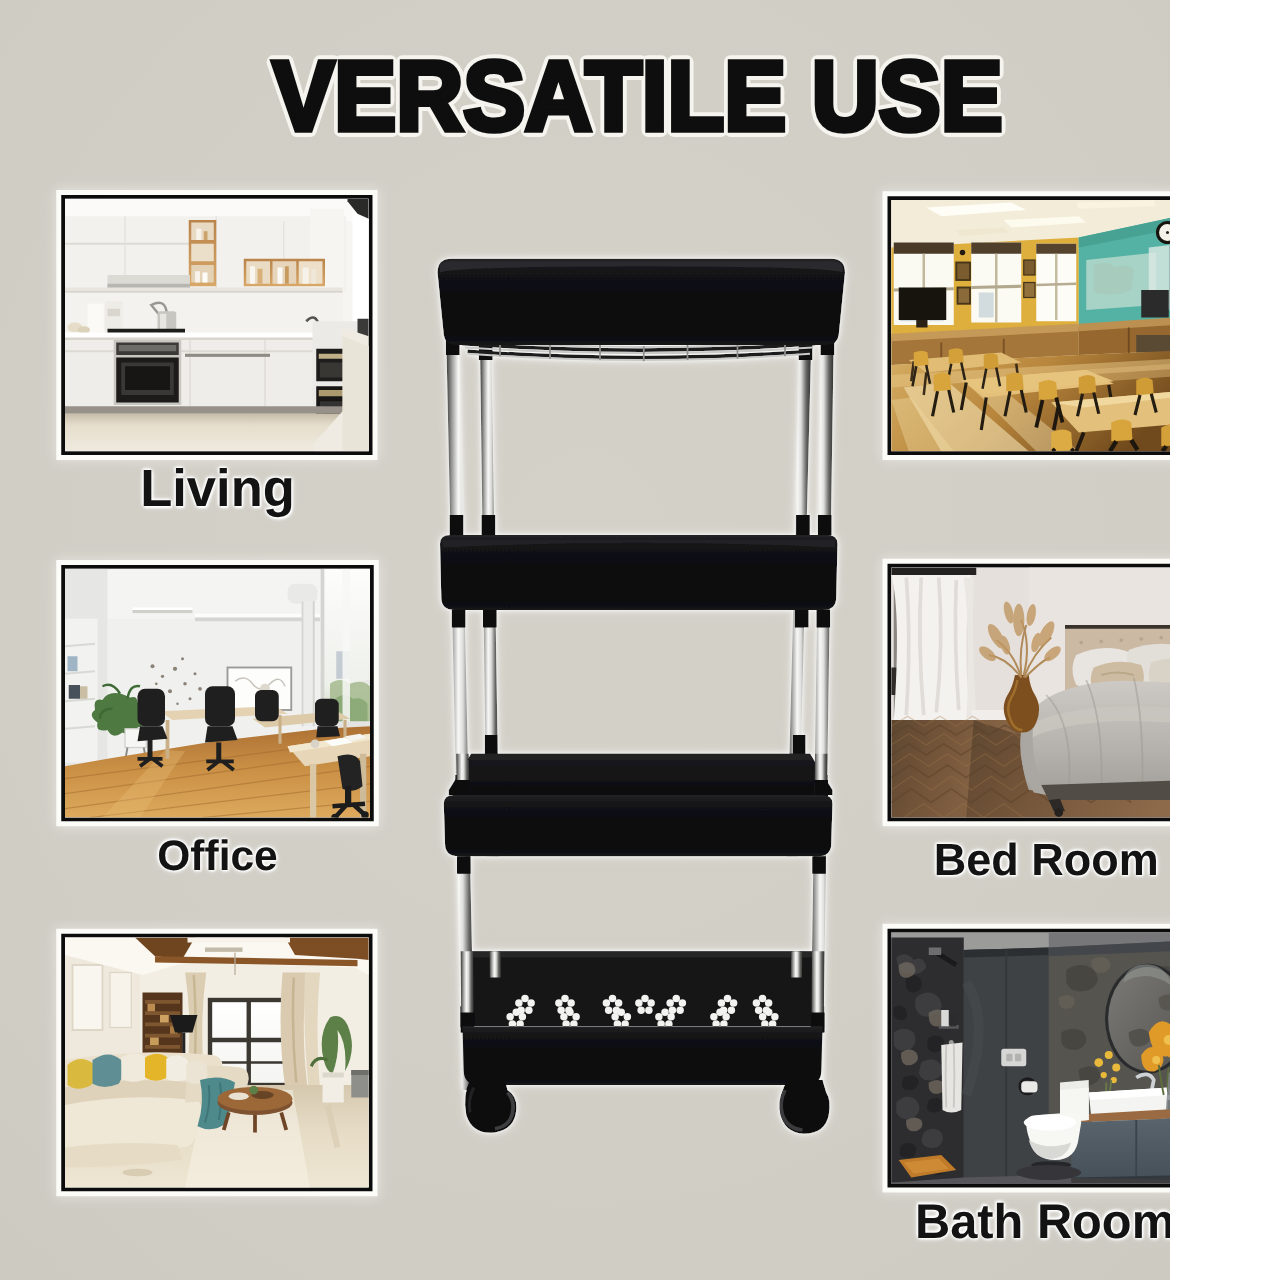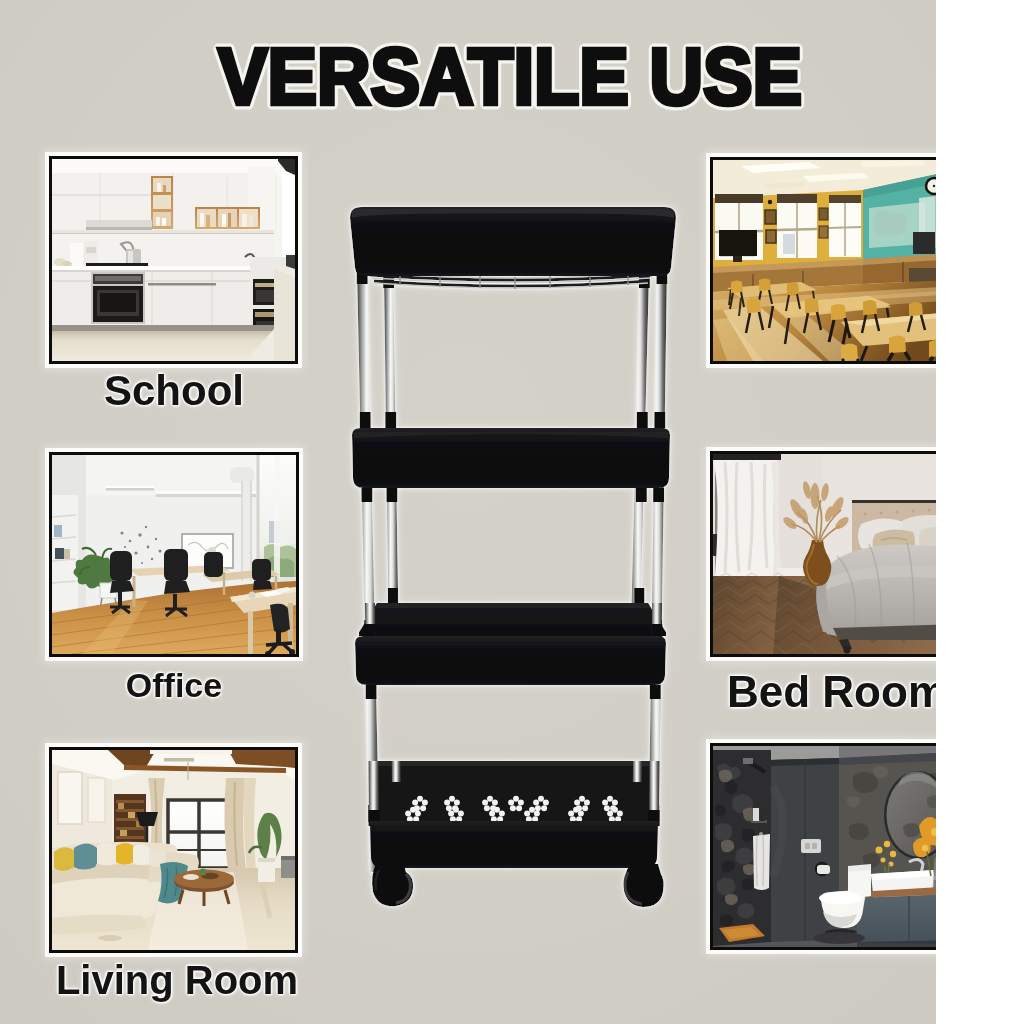--- a/index.html
+++ b/index.html
@@ -118,21 +118,21 @@
       <rect x="234" y="96" width="9" height="22" fill="#3a3a38"></rect>
 
       <rect x="0" y="166" width="225" height="6" fill="#97918a"></rect>
 
       <rect x="0" y="172" width="243" height="30" fill="url(#kfloor)"></rect>
       <path d="M222 103 L243 110 L243 202 L200 202 L198 197 L222 170 Z" fill="#efebe2"></path>
       <path d="M222 110 L243 118 L243 202 L222 202 Z" fill="#e5dfd2" opacity="0.6"></path>
     </svg>
   </div>
 
-  <div class="lbl" style="left:49px;top:367px;width:250px;font-size:42px;">School</div>
+  <div class="lbl" style="left:49px;top:367px;width:250px;font-size:42px;">Living</div>
 
   <div class="photobox" style="left:49px;top:452px;width:244px;height:199px;">
     <svg width="244" height="199" viewBox="0 0 244 199">
       <defs>
         <linearGradient id="ofloor" x1="0" y1="0" x2="0" y2="1">
           <stop offset="0" stop-color="#ad7134"></stop>
             <stop offset="0.45" stop-color="#c98f45"></stop>
             <stop offset="1" stop-color="#dda95c"></stop>
         </linearGradient>
         <linearGradient id="owin" x1="0" y1="0" x2="0" y2="1">
@@ -346,21 +346,20 @@
       <circle cx="151" cy="122" r="3.5" fill="#5d8049"></circle>
       <line x1="131" y1="140" x2="127" y2="154" stroke="#6e4526" stroke-width="3"></line>
       <line x1="173" y1="140" x2="177" y2="154" stroke="#6e4526" stroke-width="3"></line>
       <line x1="152" y1="142" x2="152" y2="156" stroke="#6e4526" stroke-width="3"></line>
 
       <line x1="210" y1="134" x2="218" y2="168" stroke="#d7cbb0" stroke-width="5" opacity="0.6"></line>
       <ellipse cx="58" cy="188" rx="12" ry="3" fill="#cbbc9e" opacity="0.6"></ellipse>
     </svg>
   </div>
 
-  <div class="lbl" style="left:52px;top:958px;width:250px;font-size:40px;">Living Room</div>
 
   <div class="photobox" style="left:710px;top:157px;width:243px;height:201px;">
     <svg width="243" height="201" viewBox="0 0 243 201">
       <defs>
         <linearGradient id="sfloor" x1="0" y1="0" x2="1" y2="0.35">
           <stop offset="0" stop-color="#d6ae64"></stop>
             <stop offset="0.5" stop-color="#b8863c"></stop>
             <stop offset="1" stop-color="#70491c"></stop>
         </linearGradient>
       </defs>
@@ -575,21 +574,21 @@
         <ellipse cx="77" cy="69" rx="4" ry="8" transform="rotate(-52 77 69)"></ellipse>
         <ellipse cx="129" cy="69" rx="4" ry="8" transform="rotate(50 129 69)"></ellipse>
         <ellipse cx="94" cy="36" rx="3.5" ry="9" transform="rotate(-14 94 36)"></ellipse>
         <ellipse cx="112" cy="38" rx="3.5" ry="9" transform="rotate(10 112 38)"></ellipse>
         <ellipse cx="91" cy="62" rx="3.5" ry="8" transform="rotate(-18 91 62)"></ellipse>
         <ellipse cx="116" cy="60" rx="3.5" ry="8" transform="rotate(16 116 60)"></ellipse>
       </g>
     </svg>
   </div>
 
-  <div class="lbl" style="left:711px;top:667px;width:252px;font-size:44px;">Bed Room</div>
+  <div class="lbl" style="left:711px;top:667px;width:252px;font-size:36px;">Bed Room</div>
 
   <div class="photobox" style="left:710px;top:743px;width:245px;height:201px;">
     <svg width="245" height="201" viewBox="0 0 245 201">
       <defs>
         <linearGradient id="wmirror" x1="0" y1="0" x2="1" y2="1">
           <stop offset="0" stop-color="#7b7a76"></stop>
             <stop offset="1" stop-color="#565551"></stop>
         </linearGradient>
         <linearGradient id="wvanity" x1="0" y1="0" x2="0" y2="1">
           <stop offset="0" stop-color="#5a646c"></stop>
@@ -726,20 +725,21 @@
       <path d="M58 200 L126 196 L245 198 L245 201 L0 201 L0 200 Z" fill="#3e3e40"></path>
       <path d="M0 200 L58 196 L126 194 L144 196 L144 201 L0 201 Z" fill="#56565a"></path>
 
       <ellipse cx="126" cy="192" rx="26" ry="6" fill="#35353a"></ellipse>
 
       <path d="M6 182 L40 178 L52 190 L16 196 Z" fill="#c07b2a"></path>
       <path d="M10 184 L38 181 L46 189 L18 193 Z" fill="#d28e38" opacity="0.8"></path>
     </svg>
   </div>
 
+  <div class="lbl" style="left:710px;top:956px;width:252px;font-size:39px;">Bath Room</div>
 
   <svg id="cart" width="370" height="760" viewBox="0 0 370 760" style="position:absolute;left:330px;top:180px;">
     <defs>
       <linearGradient id="pole" x1="0" y1="0" x2="1" y2="0">
         <stop offset="0" stop-color="#383836"></stop>
           <stop offset="0.2" stop-color="#9c9c9a"></stop>
         <stop offset="0.42" stop-color="#f8f8f6"></stop>
           <stop offset="0.58" stop-color="#dededc"></stop>
         <stop offset="0.8" stop-color="#646462"></stop>
           <stop offset="1" stop-color="#2e2e2c"></stop>

